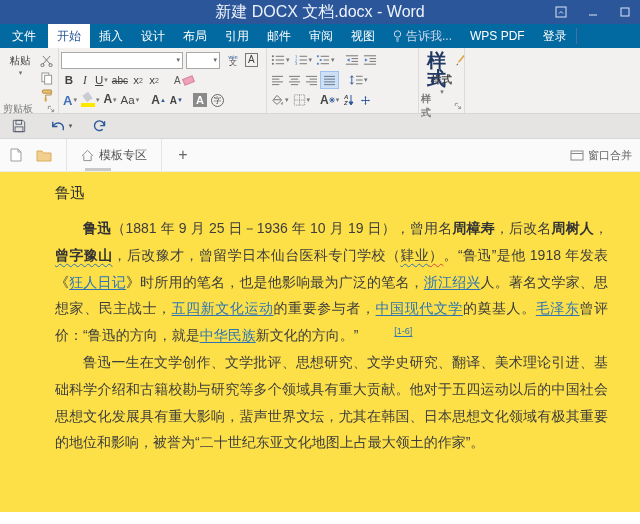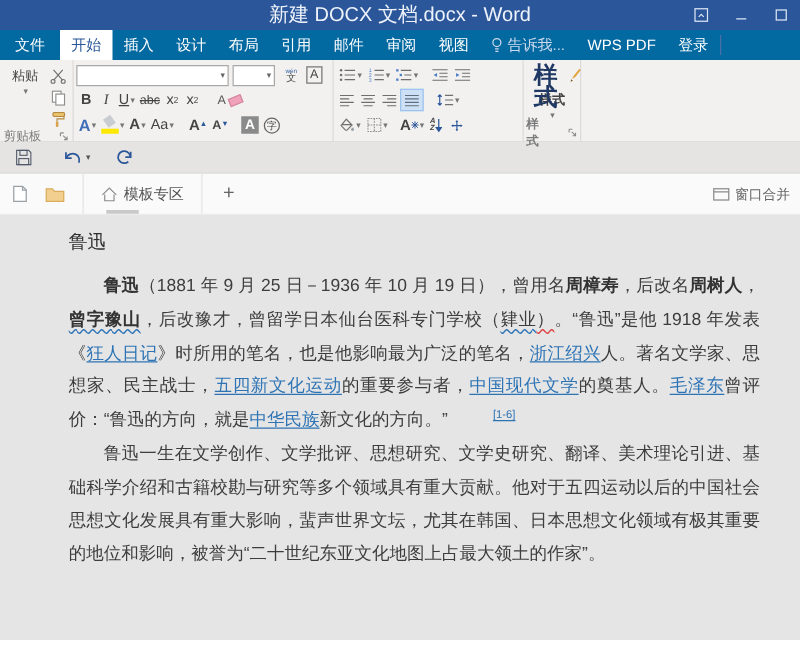--- a/index.html
+++ b/index.html
@@ -79,21 +79,21 @@
   
   .doctabs{height:33px;background:#fafafa;border-bottom:1px solid #ececec;display:flex;align-items:center;font-size:12px;color:#555;position:relative;}
   .dtbtn{display:inline-flex;align-items:center;justify-content:center;width:24px;height:24px;margin-left:4px;}
   .dtab{display:flex;align-items:center;gap:5px;height:100%;padding:0 14px;border-left:1px solid #e4e4e4;border-right:1px solid #e4e4e4;margin-left:10px;position:relative;}
   .dtab-underline{position:absolute;left:18px;bottom:0;width:26px;height:3px;background:#c9c9c9;}
   .plus-btn{display:inline-flex;align-items:center;justify-content:center;width:26px;height:24px;font-size:16px;color:#666;margin-left:8px;}
   .doctabs .spacer{flex:1;}
   .merge{display:flex;align-items:center;gap:4px;font-size:11px;color:#666;padding-right:8px;}
 
   
-  .docarea{position:relative;height:340px;background:#e5e5e5;padding:8px 32px 0 55px;}
+  .docarea{position:relative;height:340px;background:#fde047;padding:8px 32px 0 55px;}
   .doc-heading{font-size:15px;color:#2f2f2f;margin:4px 0 12px;font-weight:400;}
   .doc p{margin:0;font-size:14px;line-height:26.8px;color:#3d3d3d;text-align:justify;text-indent:28px;}
   .seg-b{font-weight:bold;color:#333;}
   .seg-link{color:#2e74b5;text-decoration:underline;text-decoration-color:#2e74b5;text-underline-offset:2px;}
   .seg-wavy{text-decoration:underline;text-decoration-style:wavy;text-decoration-color:#2e75b6;text-decoration-thickness:1px;text-underline-offset:3px;}
   .seg-wavyred{text-decoration:underline;text-decoration-style:wavy;text-decoration-color:#e04343;text-decoration-thickness:1px;text-underline-offset:3px;}
   .seg-sup{font-size:9px;vertical-align:6px;line-height:0;padding-left:36px;}
   .shortcut{position:absolute;right:4px;top:268px;font-size:33px;color:#fb0505;letter-spacing:.5px;white-space:nowrap;}
 
   svg{display:block;}

